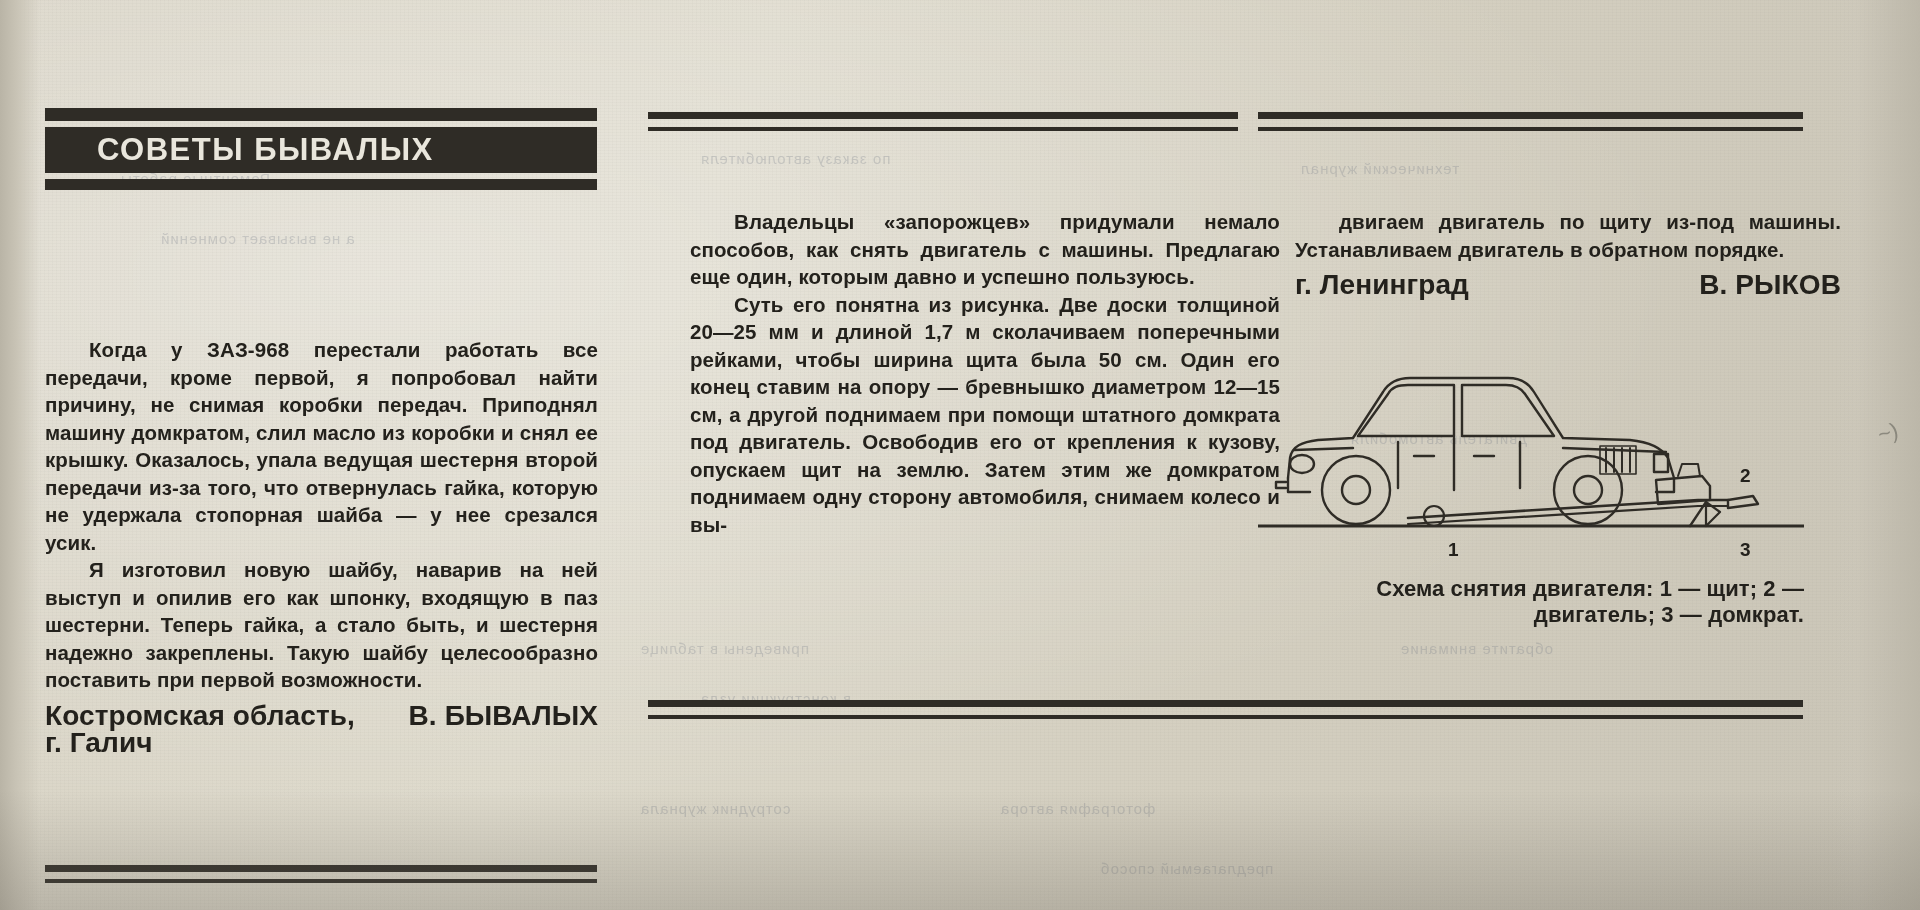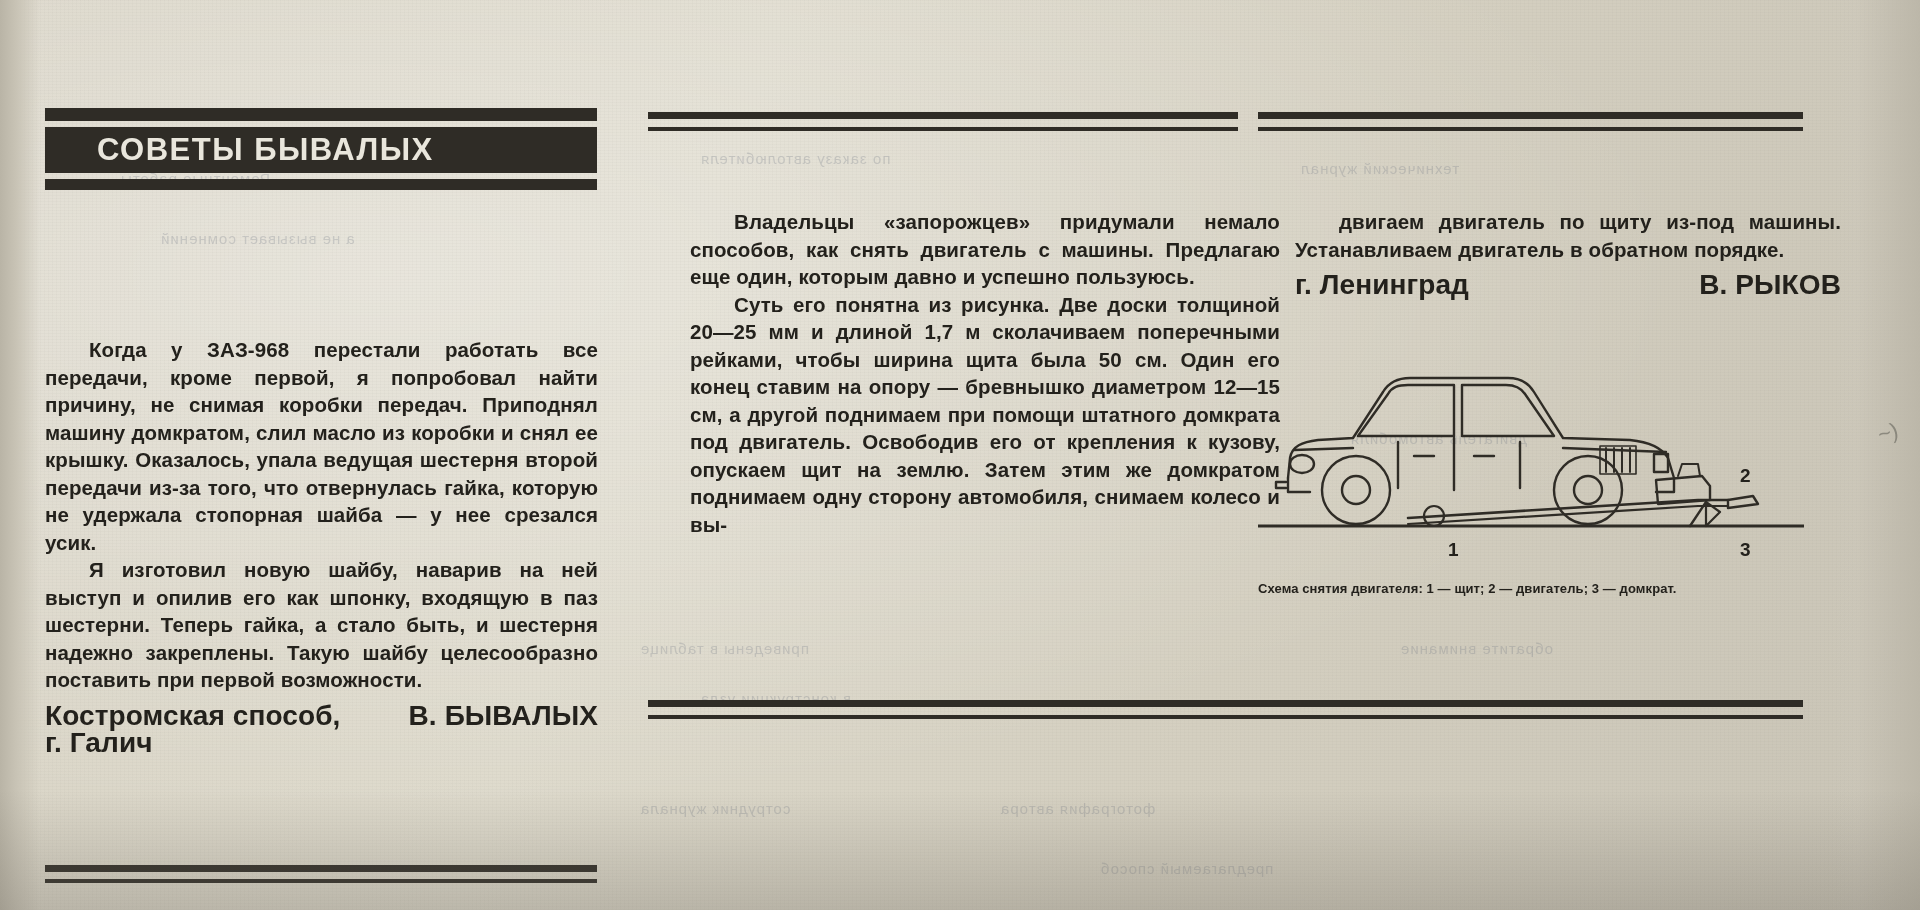--- a/index.html
+++ b/index.html
@@ -182,25 +182,26 @@
   
   .figure {
     position: absolute;
     left: 1258px;
     top: 330px;
     width: 546px;
   }
   .figure svg { display: block; }
   .caption {
     margin-top: 16px;
-    font-size: 13px;
+    font-size: 22px;
     line-height: 26px;
     font-weight: bold;
     color: #23211c;
     letter-spacing: 0.1px;
+    text-align: right;
   }
   .smudge {
     position: absolute;
     right: 22px;
     top: 420px;
     color: rgba(70,70,65,0.45);
     font-size: 22px;
     transform: rotate(-15deg);
   }
 </style>
@@ -239,21 +240,21 @@
   <div class="bottom-rule"></div>
   <div class="bottom-rule2"></div>
   <div class="footer-rule1"></div>
   <div class="footer-rule2"></div>
 
   <div class="col" id="col1">
     <p>Когда у ЗАЗ-968 перестали работать все передачи, кроме первой, я попробовал найти причину, не снимая коробки передач. Приподнял машину домкратом, слил масло из коробки и снял ее крышку. Оказалось, упала ведущая шестерня второй передачи из-за того, что отвернулась гайка, которую не удержала стопорная шайба — у нее срезался усик.</p>
     <p>Я изготовил новую шайбу, наварив на ней выступ и опилив его как шпонку, входящую в паз шестерни. Теперь гайка, а стало быть, и шестерня надежно закреплены. Такую шайбу целесообразно поставить при первой возможности.</p>
     <div class="signature">
       <div class="sig-left">
-        <div>Костромская способ,</div>
+        <div>Костромская область,</div>
         <div>г. Галич</div>
       </div>
       <div class="sig-right">В. БЫВАЛЫХ</div>
     </div>
   </div>
 
   <div class="col" id="col2">
     <p>Владельцы «запорожцев» придумали немало способов, как снять двигатель с машины. Предлагаю еще один, которым давно и успешно пользуюсь.</p>
     <p>Суть его понятна из рисунка. Две доски толщиной 20—25 мм и длиной 1,7 м сколачиваем поперечными рейками, чтобы ширина щита была 50 см. Один его конец ставим на опору — бревнышко диаметром 12—15 см, а другой поднимаем при помощи штатного домкрата под двигатель. Освободив его от крепления к кузову, опускаем щит на землю. Затем этим же домкратом поднимаем одну сторону автомобиля, снимаем колесо и вы-</p>
   </div>

